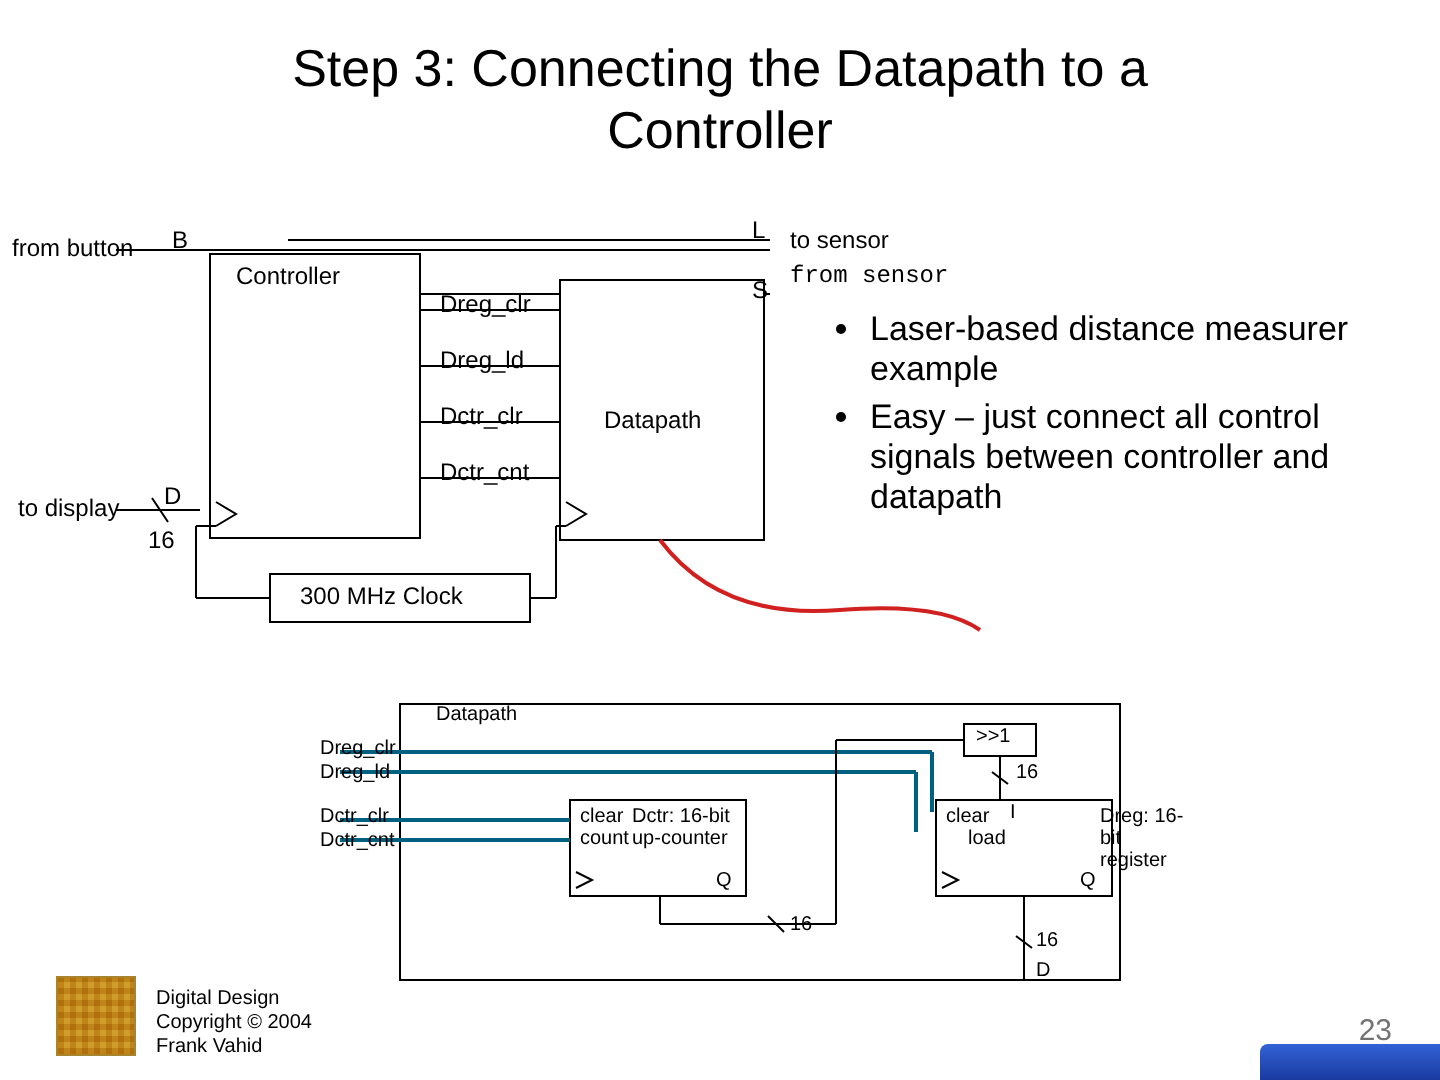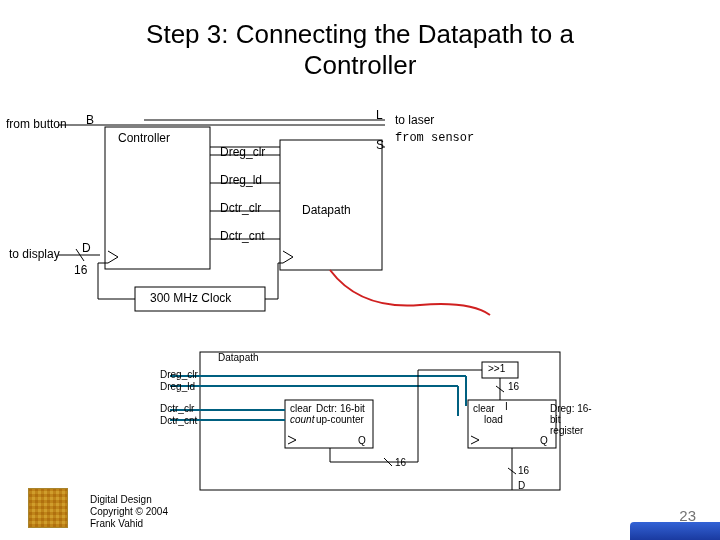--- a/index.html
+++ b/index.html
@@ -33,21 +33,20 @@
     width: 310px;
     font-size: 17px;
     color: #000;
   }
   .bullets li { margin-bottom: 4px; }
   .footer-credit {
     position: absolute;
     left: 78px; bottom: 10px;
     font-size: 10px; color: #000;
     line-height: 1.2;
-    margin-left: 12px;
   }
   .logo {
     position: absolute;
     left: 28px; bottom: 12px;
     width: 40px; height: 40px;
     background: repeating-linear-gradient(0deg,#d4a93c 0 3px,#e6c86a 3px 6px),
                 repeating-linear-gradient(90deg,#d4a93c 0 3px,#e6c86a 3px 6px);
     background-blend-mode: multiply;
     border: 1px solid #a9842c;
   }
@@ -113,31 +112,35 @@
   <div class="lbl" style="left:86px; top:8px;">B</div>
   <div class="lbl" style="left:118px; top:26px;">Controller</div>
   <div class="lbl" style="left:302px; top:98px;">Datapath</div>
 
   <div class="lbl" style="left:220px; top:40px;">Dreg_clr</div>
   <div class="lbl" style="left:220px; top:68px;">Dreg_ld</div>
   <div class="lbl" style="left:220px; top:96px;">Dctr_clr</div>
   <div class="lbl" style="left:220px; top:124px;">Dctr_cnt</div>
 
   <div class="lbl" style="left:376px; top:3px;">L</div>
-  <div class="lbl" style="left:395px; top:8px;">to laser</div>
+  <div class="lbl" style="left:395px; top:8px;">to sensor</div>
 
   <div class="lbl" style="left:376px; top:33px;">S</div>
   <div class="lbl" style="left:395px; top:26px;font-family:Liberation Mono, monospace;">from sensor</div>
 
   <div class="lbl" style="left:9px; top:142px;">to display</div>
   <div class="lbl" style="left:82px; top:136px;">D</div>
   <div class="lbl" style="left:74px; top:158px;">16</div>
 
   <div class="lbl" style="left:150px; top:186px;">300 MHz Clock</div>
 
+  <ul class="bullets">
+    <li>Laser-based distance measurer example</li>
+    <li>Easy – just connect all control signals between controller and datapath</li>
+  </ul>
 
   <svg width="720" height="180" style="top:235px">
 
     <rect x="200" y="12" width="360" height="138" fill="none" stroke="#000"></rect>
 
     <rect x="482" y="22" width="36" height="16" fill="#fff" stroke="#000"></rect>
 
     <rect x="285" y="60" width="88" height="48" fill="#fff" stroke="#000"></rect>
 
     <rect x="468" y="60" width="88" height="48" fill="#fff" stroke="#000"></rect>
@@ -168,21 +171,21 @@
 
   <div class="lblsm" style="left:218px; top:247px;">Datapath</div>
   <div class="lblsm" style="left:488px; top:258px;">&gt;&gt;1</div>
 
   <div class="lblsm" style="left:160px; top:264px;">Dreg_clr</div>
   <div class="lblsm" style="left:160px; top:276px;">Dreg_ld</div>
   <div class="lblsm" style="left:160px; top:298px;">Dctr_clr</div>
   <div class="lblsm" style="left:160px; top:310px;">Dctr_cnt</div>
 
   <div class="lblsm" style="left:290px; top:298px;">clear</div>
-  <div class="lblsm" style="left:290px; top:309px;font-style:italic;">count</div>
+  <div class="lblsm" style="left:290px; top:309px;">count</div>
   <div class="lblsm" style="left:316px; top:298px; width:56px; white-space:normal; line-height:1.1;">Dctr: 16-bit up-counter</div>
   <div class="lblsm" style="left:358px; top:330px;">Q</div>
 
   <div class="lblsm" style="left:473px; top:298px;">clear</div>
   <div class="lblsm" style="left:484px; top:309px;text-align:right;">load</div>
   <div class="lblsm" style="left:505px; top:296px;">I</div>
   <div class="lblsm" style="left:514px; top:298px; width:44px; white-space:normal; line-height:1.1;margin-left:36px;">Dreg: 16-bit register</div>
   <div class="lblsm" style="left:540px; top:330px;">Q</div>
 
   <div class="lblsm" style="left:395px; top:352px;">16</div>

